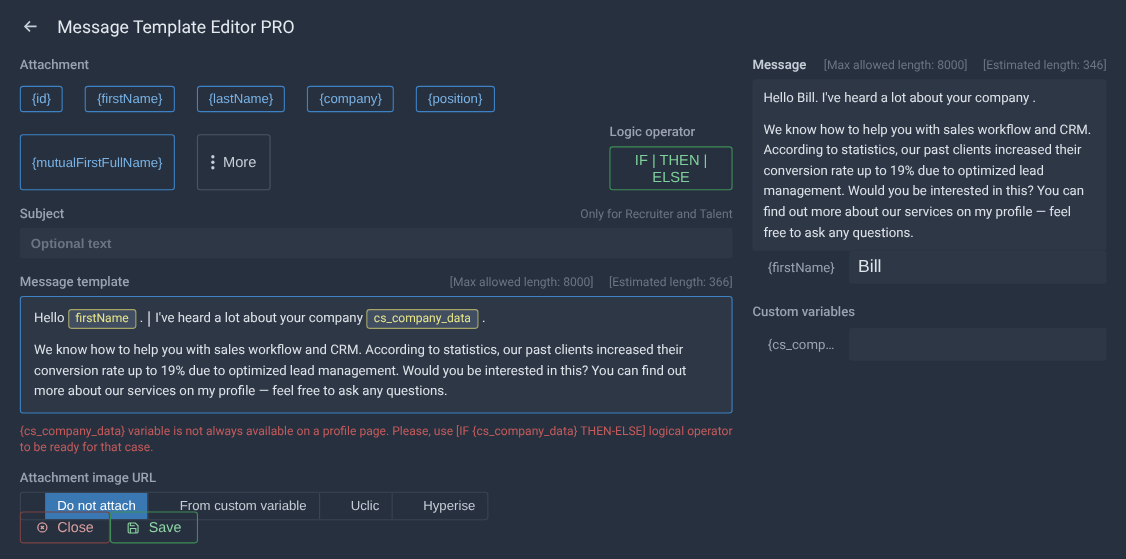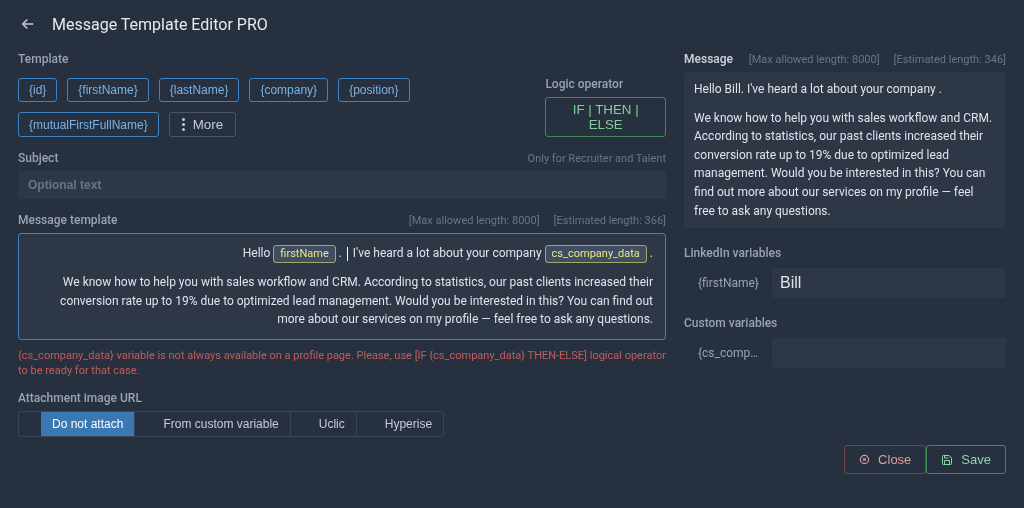--- a/index.html
+++ b/index.html
@@ -18,35 +18,35 @@
     padding: 14px 18px 8px 18px;
     gap: 14px;
   }
   .back-arrow { display:flex; align-items:center; justify-content:center; width:20px; height:20px; cursor:pointer;}
   .app-title { font-size: 16px; font-weight: 400; color: #e5eaf0; }
   .content { display:flex; padding: 10px 18px 0 18px; gap: 18px; }
   .left { flex: 0 0 648px; }
   .right { flex: 1; }
 
   .section-label { font-size: 12px; color: #9aa3b0; margin-bottom:6px; font-weight:500;}
-  .chips { display:flex; gap:10px; flex-wrap:wrap; }
+  .chips { display:flex; gap:20px; flex-wrap:wrap; }
   .chip {
     border: 1px solid #3d82c4;
     color: #79b3e6;
     background: transparent;
     padding: 4px 10px;
     border-radius: 3px;
     font-size: 12px;
     cursor: pointer;
   }
   .more-btn {
     border: 1px solid #4a5565;
     color: #c5cdd6;
     background: transparent;
-    padding: 4px 12px;
+    padding: 17px 12px;
     border-radius: 3px;
     display:flex; align-items:center; gap:8px;
     cursor:pointer;
   }
   .more-dots { display:inline-flex; flex-direction:column; gap:2px; }
   .more-dots span { width:3px;height:3px;background:#c5cdd6;border-radius:50%; display:block;}
   .logic-btn {
     border: 1px solid #3f8d56;
     color: #7fd09a;
     background: transparent;
@@ -81,21 +81,20 @@
 
   .template-box {
     border: 1px solid #3d82c4;
     background: #2e3746;
     border-radius: 3px;
     padding: 10px 12px;
     min-height: 102px;
     color: #dfe4ea;
     line-height: 1.55;
     font-size: 12px;
-    text-align: right;
   }
   .tpl-var {
     background: #414d61;
     border: 1px solid #5d6b80;
     padding: 0 6px;
     border-radius: 3px;
     font-size: 11px;
     display:inline-block;
     line-height: 16px;
   }
@@ -110,21 +109,21 @@
   }
 
   .warn-text { color:#c45b5b; font-size:11px; margin-top:8px; line-height:1.4;}
 
   .attach-header { margin-top:12px; margin-bottom:6px; }
   .seg-group { display:flex; border:1px solid #3a4454; border-radius:3px; overflow:hidden; width:fit-content;}
   .seg-btn { padding:5px 11px; font-size:12px; color:#c5cdd6; background:transparent; border:none; cursor:pointer; }
   .seg-btn.active { background:#3a78b3;color:#fff;margin-left:22px; }
   .seg-btn + .seg-btn { border-left:1px solid #3a4454;padding-left:28px; }
 
-  .footer { display:flex; justify-content:flex-end; align-items:center; padding: 0 18px; position:absolute; bottom:34px; left:0; right:0;}
+  .footer { display:flex; justify-content:flex-start; align-items:center; padding: 0 18px; position:absolute; bottom:14px; left:0; right:0;}
   .btn { display:flex; align-items:center; gap:8px; padding:6px 14px; border-radius:3px; cursor:pointer; font-size:13px; }
   .btn-close { border:1px solid #7a4343; color:#d9a0a0; background:transparent;}
   .btn-save { border:1px solid #3f8d56; color:#8fd6a6; background:transparent;}
   .icon-sm { display:inline-flex;}
 
   
   .right .msg-header { display:flex; justify-content:space-between; align-items:flex-end; margin-bottom:6px;}
   .right .msg-header .length-info span { font-size:11px;}
   .preview-box {
     background:#2e3746;
@@ -150,21 +149,21 @@
         <path d="M11 18l-6-6 6-6"></path>
       </svg>
   </div>
   <div class="app-title">Message Template Editor PRO</div>
 </div>
 
 <div class="content">
   <div class="left">
     <div class="top-row">
       <div class="vars-col">
-        <div class="section-label">Template</div>
+        <div class="section-label">Attachment</div>
         <div class="chips" id="chips">
 
         <button class="chip">{id}</button>
             <button class="chip">{firstName}</button>
             <button class="chip">{lastName}</button>
             <button class="chip">{company}</button>
             <button class="chip">{position}</button>
             <button class="chip">{mutualFirstFullName}</button>
             <button class="more-btn">
               <span class="more-dots">
@@ -226,21 +225,20 @@
         <span>[Max allowed length: 8000]</span>
         <span>[Estimated length: 346]</span>
       </div>
     </div>
     <div class="preview-box">
       <div>Hello  Bill.  I've heard a lot about your company .</div>
       <div style="height:10px"></div>
       <div>We know how to help you with sales workflow and CRM. According to statistics, our past clients increased their conversion rate up to 19% due to optimized lead management. Would you be interested in this? You can find out more about our services on my profile — feel free to ask any questions.</div>
     </div>
 
-    <h4>LinkedIn variables</h4>
     <div id="linkedin-rows">
         <div class="var-row">
           <div class="var-label">{firstName}</div>
           <input class="var-input" value="Bill" style="">
         </div>
       </div>
 
     <h4>Custom variables</h4>
     <div id="custom-rows">
         <div class="var-row">

